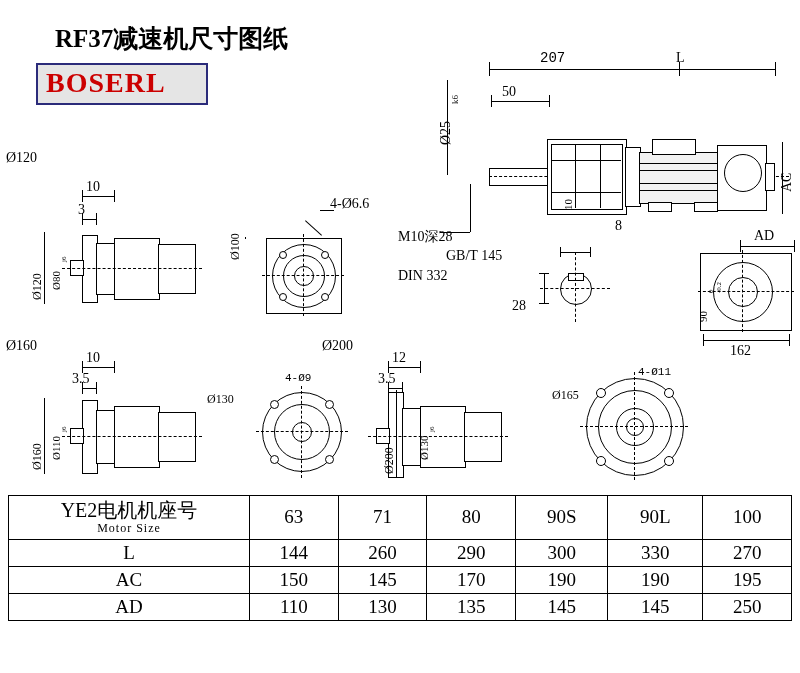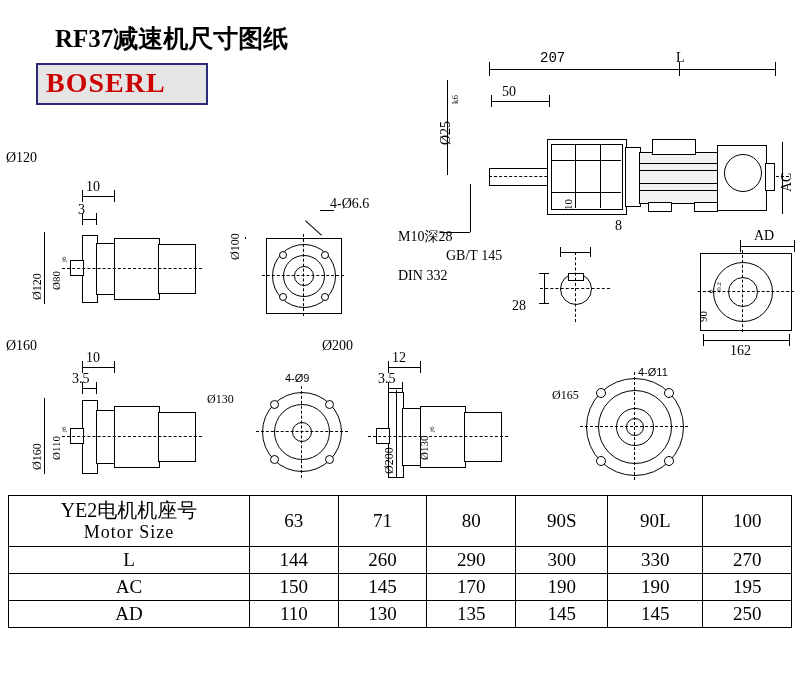--- a/index.html
+++ b/index.html
@@ -34,42 +34,42 @@
   
   .ln{position:absolute;background:#000;}
   .hl{height:1px;}
   .vl{width:1px;}
   .dash-h{position:absolute;height:0;border-top:1px dashed #000;}
   .dash-v{position:absolute;width:0;border-left:1px dashed #000;}
   .rect{position:absolute;border:1px solid #000;background:#fff;}
   .rectf{position:absolute;border:1px solid #000;background:#f2f2f2;}
   .circ{position:absolute;border:1px solid #000;border-radius:50%;background:#fff;}
   .lbl{position:absolute;font-family:"Liberation Serif",serif;font-size:12px;white-space:nowrap;}
-  .lbl-s{position:absolute;font-family:Liberation Sans, sans-serif;font-size:10.5px;white-space:nowrap;}
+  .lbl-s{position:absolute;font-family:Liberation Mono, monospace;font-size:10.5px;white-space:nowrap;}
   .lbl-v{position:absolute;font-family:"Liberation Serif",serif;font-size:11px;white-space:nowrap;
     transform-origin:left top;transform:rotate(-90deg);}
   .lbl-14{position:absolute;font-family:"Liberation Serif",serif;font-size:14px;white-space:nowrap;}
 
   
   .tbl{
     position:absolute;left:8px;top:495px;width:784px;
     border-collapse:collapse;
   }
   .tbl td{
     border:1px solid #000;
     text-align:center;
     font-family:"Liberation Serif",serif;
     font-size:19px;
     height:26px;
     padding:0;
   }
   .tbl td.head1{font-size:19px;line-height:1.15;padding:3px 0;}
   .tbl td.rowlab{font-size:19px;}
   .hd-cn{font-size:20px;}
-  .hd-en{font-size:18px;letter-spacing:1px;}
+  .hd-en{font-size:12px;letter-spacing:1px;}
 </style>
 </head>
 <body>
 
 <div class="page">
 
   <div class="title">RF37减速机尺寸图纸</div>
 
   <div class="logo-box">
     <div class="logo-text">BOSERL</div>

